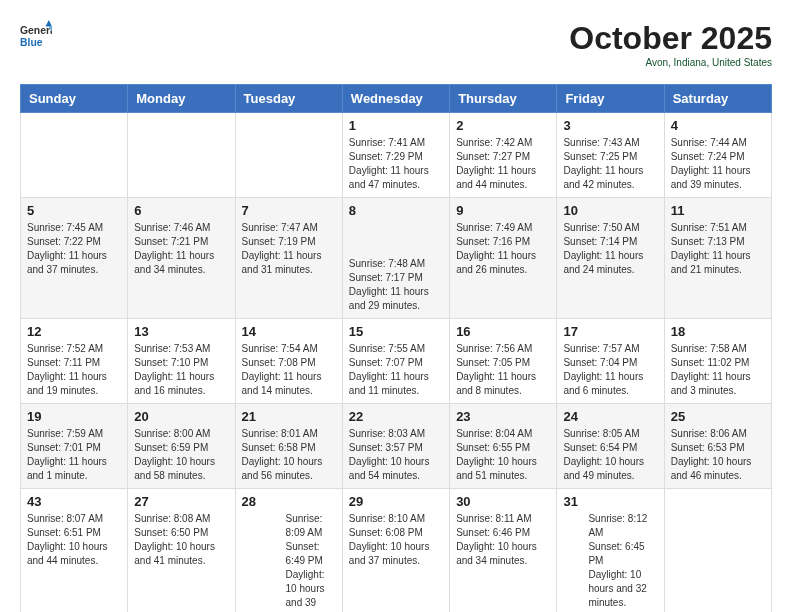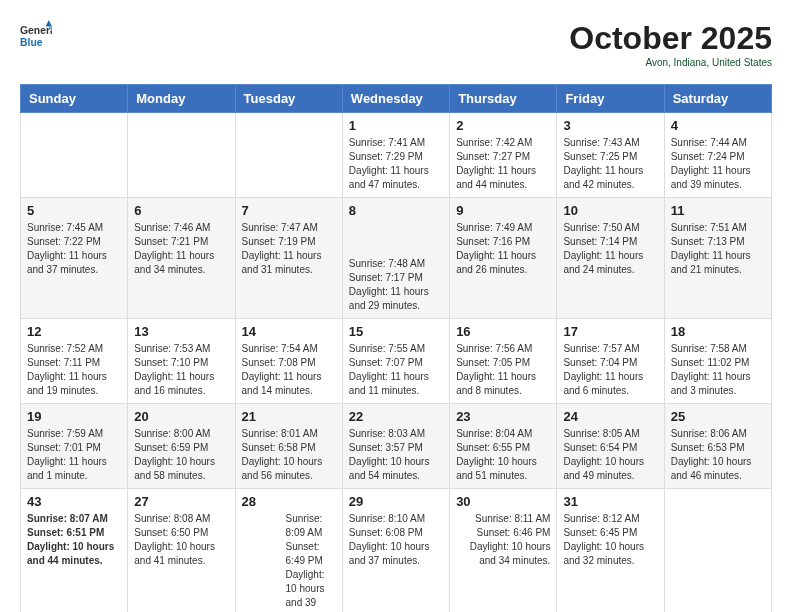--- a/index.html
+++ b/index.html
@@ -267,21 +267,21 @@
         <td>
           <div class="day-number">25</div>
           <div class="day-info" style="white-space: pre-line;">Sunrise: 8:06 AM
 Sunset: 6:53 PM
 Daylight: 10 hours and 46 minutes.</div>
         </td>
       </tr>
       <tr>
         <td>
           <div class="day-number">43</div>
-          <div class="day-info" style="white-space: pre-line; font-weight: bold;">Sunrise: 8:07 AM
+          <div class="day-info" style="white-space: pre-line;">Sunrise: 8:07 AM
 Sunset: 6:51 PM
 Daylight: 10 hours and 44 minutes.</div>
         </td>
         <td>
           <div class="day-number">27</div>
           <div class="day-info" style="white-space: pre-line;">Sunrise: 8:08 AM
 Sunset: 6:50 PM
 Daylight: 10 hours and 41 minutes.</div>
         </td>
         <td>
@@ -291,26 +291,26 @@
 Daylight: 10 hours and 39 minutes.</div>
         </td>
         <td>
           <div class="day-number">29</div>
           <div class="day-info" style="white-space: pre-line;">Sunrise: 8:10 AM
 Sunset: 6:08 PM
 Daylight: 10 hours and 37 minutes.</div>
         </td>
         <td>
           <div class="day-number">30</div>
-          <div class="day-info" style="white-space: pre-line; text-align: right;">Sunrise: 8:11 AM
+          <div class="day-info" style="white-space: pre-line;">Sunrise: 8:11 AM
 Sunset: 6:46 PM
 Daylight: 10 hours and 34 minutes.</div>
         </td>
         <td>
           <div class="day-number">31</div>
-          <div class="day-info" style="white-space: pre-line;">Sunrise: 8:12 AM
+          <div class="day-info" style="white-space: pre-line; margin-left: 25px;">Sunrise: 8:12 AM
 Sunset: 6:45 PM
 Daylight: 10 hours and 32 minutes.</div>
         </td>
         <td class="empty-cell"></td>
       </tr>
     </tbody>
 </table>
 
 </body></html>

